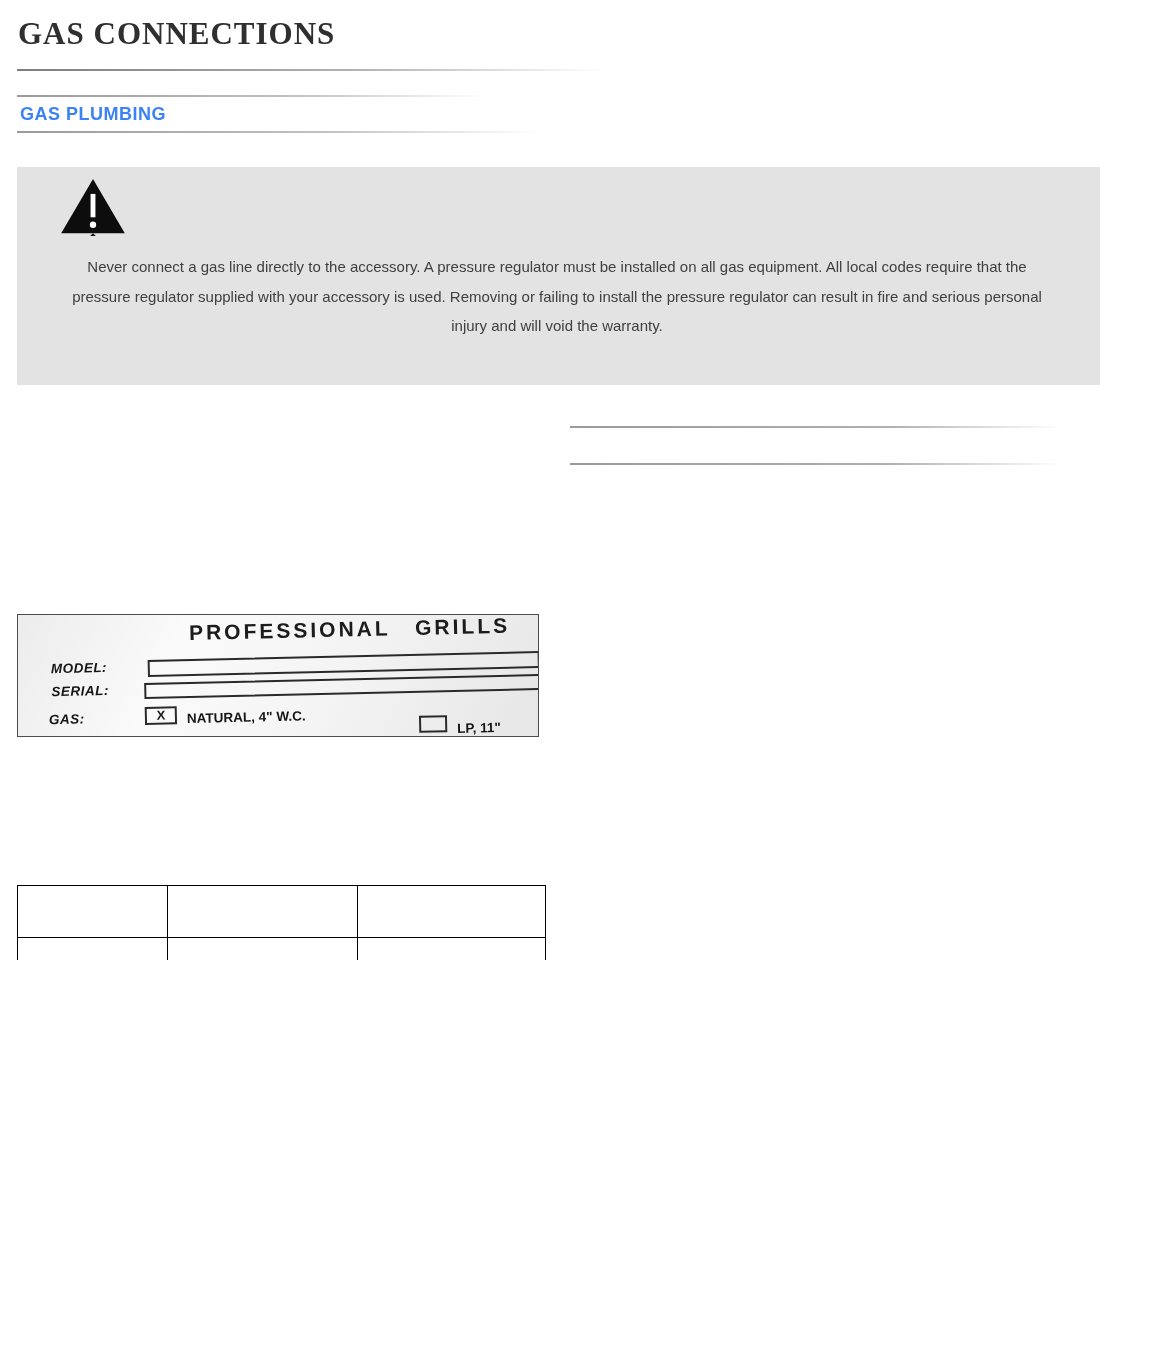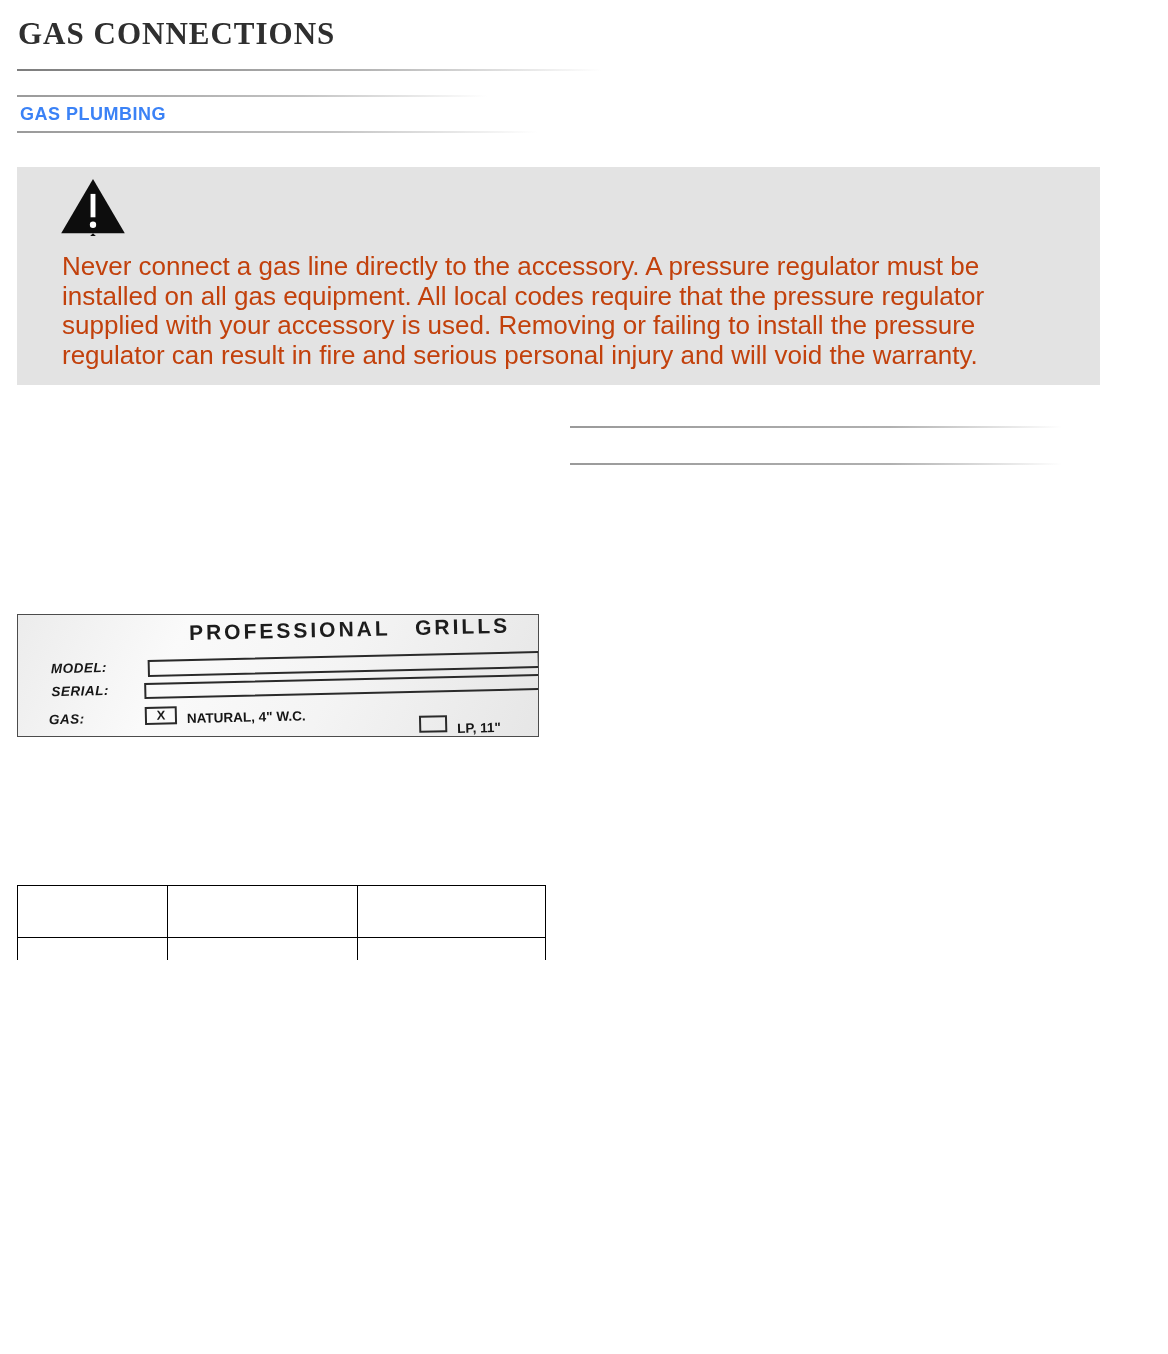--- a/index.html
+++ b/index.html
@@ -37,21 +37,21 @@
   }
 
   
   .warning-box {
     position: absolute; left: 17px; top: 167px; width: 1083px; height: 218px;
     background: #e3e3e3;
   }
   .warning-icon { position: absolute; left: 43px; top: 11px; }
   .warning-text {
     position: absolute; left: 45px; top: 85px; width: 990px;
-    font-size: 26px; line-height: 29.5px; color: #c2410c;
+    font-size: 15px; line-height: 29.5px; color: #404040; text-align: center;
   }
 
   
   .right-rule-1, .right-rule-2 {
     position: absolute; left: 570px; width: 492px; height: 2px;
     background: linear-gradient(to right, #9a9a9a 0%, #b0b0b0 65%, rgba(255,255,255,0) 100%);
   }
   .right-rule-1 { top: 426px; }
   .right-rule-2 { top: 463px; }
 

